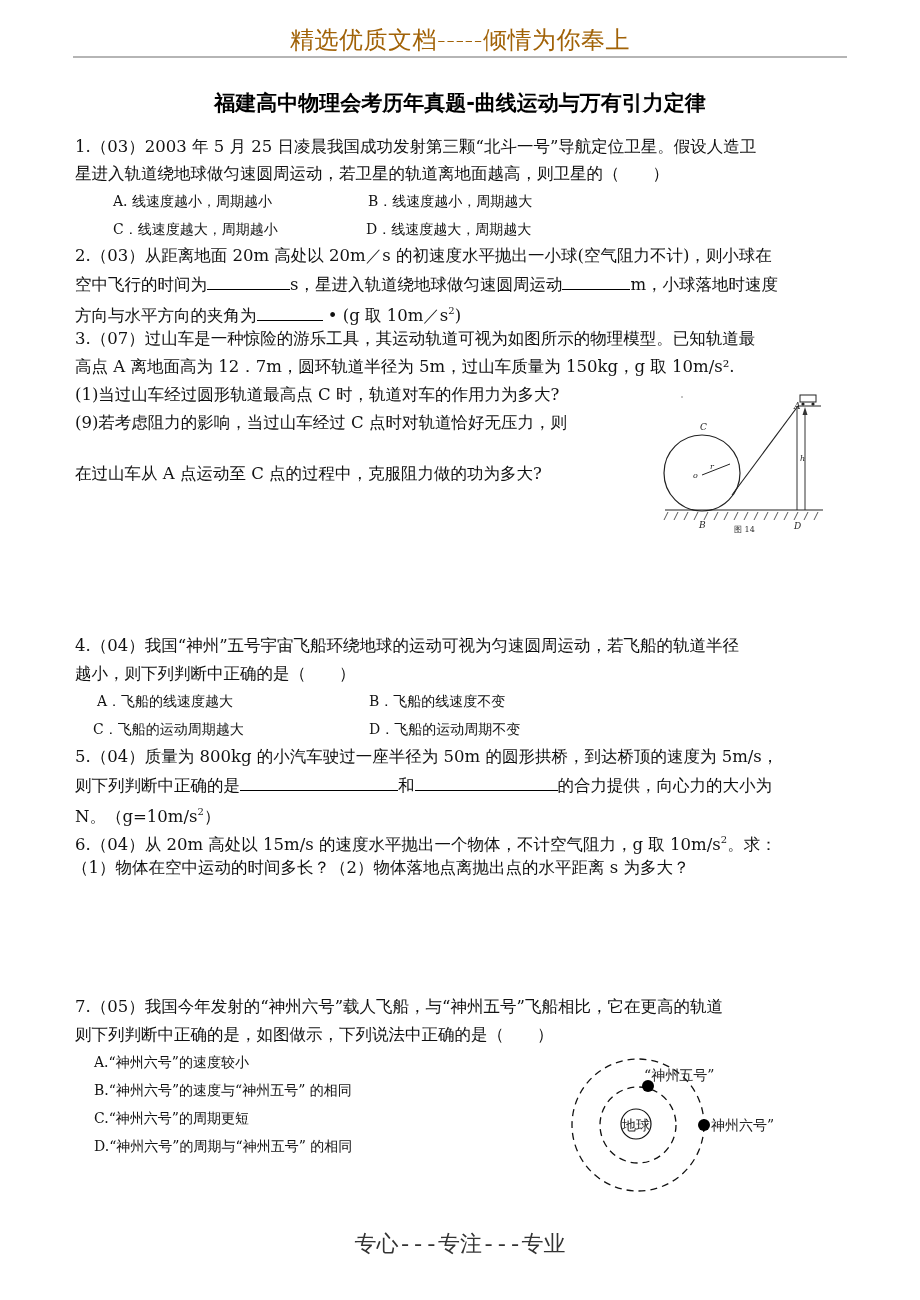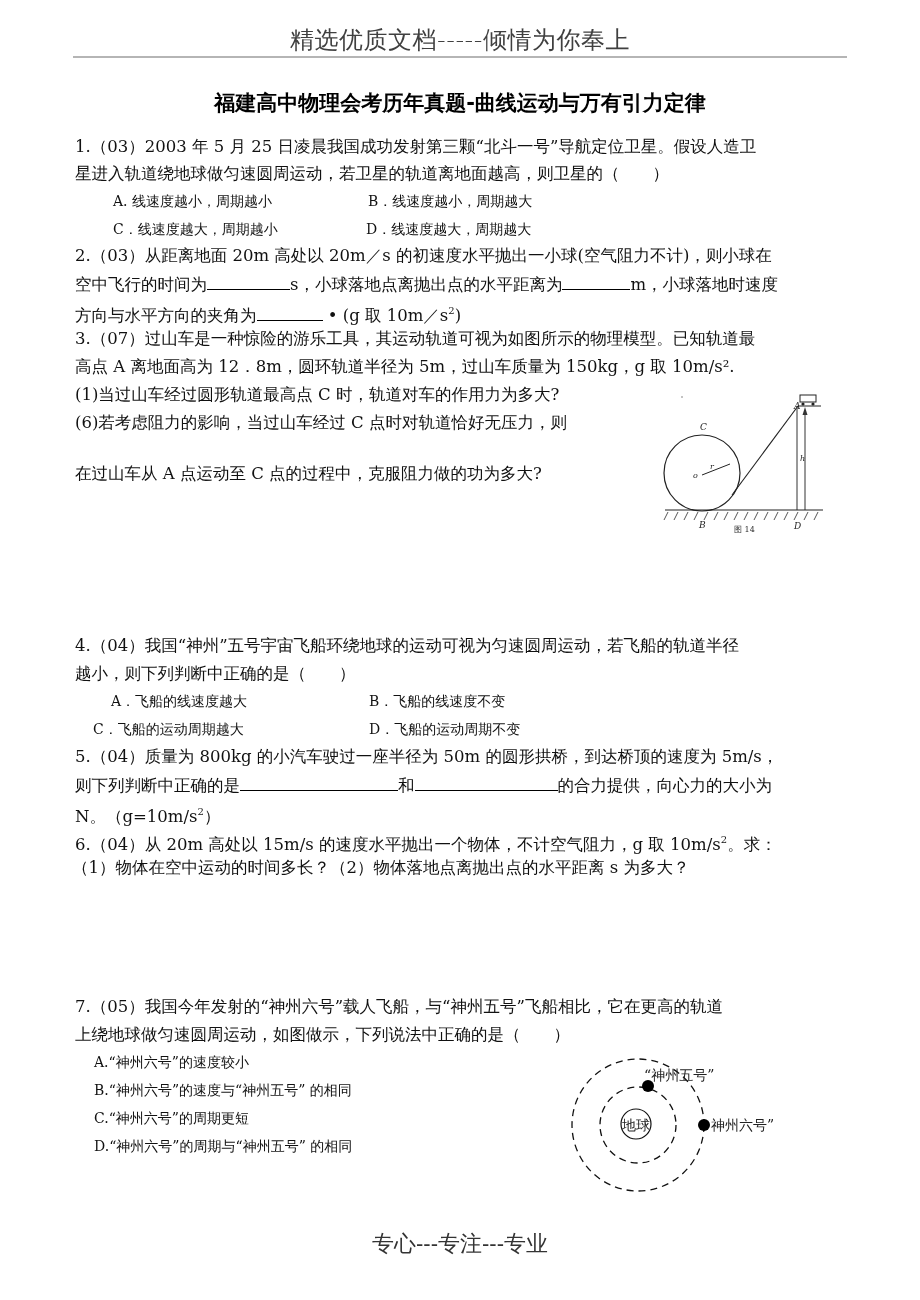--- a/index.html
+++ b/index.html
@@ -1,29 +1,29 @@
 <!DOCTYPE html>
 <html><head>
 <meta charset="utf-8">
 <style>
   html, body { margin: 0; padding: 0; background: #ffffff; }
   body { width: 920px; height: 1300px; position: relative; overflow: hidden;
          font-family: "DejaVu Serif", "Liberation Serif", serif; color: #111; }
   .abs { position: absolute; white-space: nowrap; }
   .header { left: 0; width: 920px; top: 24px; text-align: center; font-size: 24px;
-            color: #404040; font-family: "DejaVu Sans", "Liberation Sans", sans-serif; font-weight: 300; letter-spacing: 0.5px; }
+            color: #a16207; font-family: "DejaVu Sans", "Liberation Sans", sans-serif; font-weight: 300; letter-spacing: 0.5px; }
   .rule { left: 73px; width: 774px; top: 56px; height: 2px; background: #b5b5b5; }
   .title { left: 0; width: 920px; top: 89px; text-align: center; font-size: 21px; font-weight: bold;
            font-family: "DejaVu Sans", "Liberation Sans", sans-serif; color: #000; }
   .line { left: 75px; font-size: 16.5px; line-height: 20px; }
   .opt  { font-size: 14px; line-height: 20px; }
   .blank { display: inline-block; border-bottom: 1.5px solid #000; height: 15px; vertical-align: baseline; }
   sup { font-size: 10px; }
   .footer { left: 0; width: 920px; top: 1229px; text-align: center; font-size: 22px; color: #333;
-            font-family: Liberation Sans, sans-serif; font-weight: 300; }
+            font-family: Liberation Mono, monospace; font-weight: 300; }
   svg text { font-family: "DejaVu Serif", "Liberation Serif", serif; }
 </style>
 </head>
 <body>
 
 <div class="abs header">精选优质文档-----倾情为你奉上</div>
 <div class="abs rule"></div>
 <div class="abs title">福建高中物理会考历年真题-曲线运动与万有引力定律</div>
 
 <div>
@@ -31,32 +31,32 @@
   <div class="abs line" style="top:164px">星进入轨道绕地球做匀速圆周运动，若卫星的轨道离地面越高，则卫星的（　　）</div>
   <div class="abs opt" style="top:191px; left:113px">A. 线速度越小，周期越小</div>
   <div class="abs opt" style="top:191px; left:368px">B．线速度越小，周期越大</div>
   <div class="abs opt" style="top:219px; left:113px">C．线速度越大，周期越小</div>
   <div class="abs opt" style="top:219px; left:366px">D．线速度越大，周期越大</div>
 </div>
 
 <div>
   <div class="abs line" style="top:246px">2.（03）从距离地面 20m 高处以 20m／s 的初速度水平抛出一小球(空气阻力不计)，则小球在</div>
   <div class="abs line" style="top:274px">
-    <span>空中飞行的时间为</span><span class="blank" style="width:83px"></span><span>s，小球落地点离抛出点的水平距离为</span><span class="blank" style="width:68px"></span><span>m，小球落地时速度</span>
+    <span>空中飞行的时间为</span><span class="blank" style="width:83px"></span><span>s，星进入轨道绕地球做匀速圆周运动</span><span class="blank" style="width:68px"></span><span>m，小球落地时速度</span>
   </div>
   <div class="abs line" style="top:301px">
     <span>方向与水平方向的夹角为</span><span class="blank" style="width:66px"></span><span> • (g 取 10m／s</span><sup>2</sup><span>)</span>
   </div>
 </div>
 
 <div>
   <div class="abs line" style="top:329px">3.（07）过山车是一种惊险的游乐工具，其运动轨道可视为如图所示的物理模型。已知轨道最</div>
-  <div class="abs line" style="top:357px">高点 A 离地面高为 12．8m，圆环轨道半径为 5m，过山车质量为 150kg，g 取 10m/s².</div>
+  <div class="abs line" style="top:357px">高点 A 离地面高为 12．7m，圆环轨道半径为 5m，过山车质量为 150kg，g 取 10m/s².</div>
   <div class="abs line" style="top:385px">(1)当过山车经过圆形轨道最高点 C 时，轨道对车的作用力为多大?</div>
-  <div class="abs line" style="top:413px">(6)若考虑阻力的影响，当过山车经过 C 点时对轨道恰好无压力，则</div>
+  <div class="abs line" style="top:413px">(9)若考虑阻力的影响，当过山车经过 C 点时对轨道恰好无压力，则</div>
   <div class="abs line" style="top:464px">在过山车从 A 点运动至 C 点的过程中，克服阻力做的功为多大?</div>
 
   <svg class="abs" style="left:650px; top:385px" width="190" height="160" viewBox="0 0 190 160">
 
     <circle cx="32" cy="12" r="0.8" fill="#777"></circle>
 
     <circle cx="52" cy="88" r="38" fill="none" stroke="#222" stroke-width="1.2"></circle>
 
     <line x1="52" y1="90" x2="80" y2="79" stroke="#222" stroke-width="1"></line>
 
@@ -99,21 +99,21 @@
     <text x="150" y="76" font-size="8" font-style="italic" fill="#222">h</text>
     <text x="49" y="143" font-size="9" font-style="italic" fill="#222">B</text>
     <text x="144" y="144" font-size="9" font-style="italic" fill="#222">D</text>
     <text x="84" y="147" font-size="8" fill="#333">图 14</text>
   </svg>
 </div>
 
 <div>
   <div class="abs line" style="top:636px">4.（04）我国“神州”五号宇宙飞船环绕地球的运动可视为匀速圆周运动，若飞船的轨道半径</div>
   <div class="abs line" style="top:664px">越小，则下列判断中正确的是（　　）</div>
-  <div class="abs opt" style="top:691px; left:111px">A．飞船的线速度越大</div>
+  <div class="abs opt" style="top:691px; left:97px">A．飞船的线速度越大</div>
   <div class="abs opt" style="top:691px; left:369px">B．飞船的线速度不变</div>
   <div class="abs opt" style="top:719px; left:93px">C．飞船的运动周期越大</div>
   <div class="abs opt" style="top:719px; left:369px">D．飞船的运动周期不变</div>
 </div>
 
 <div>
   <div class="abs line" style="top:747px">5.（04）质量为 800kg 的小汽车驶过一座半径为 50m 的圆形拱桥，到达桥顶的速度为 5m/s，</div>
   <div class="abs line" style="top:775px">
     <span>则下列判断中正确的是</span><span class="blank" style="width:158px"></span><span>和</span><span class="blank" style="width:143px"></span><span>的合力提供，向心力的大小为</span>
   </div>
@@ -124,21 +124,21 @@
 
 <div>
   <div class="abs line" style="top:830px">
     <span>6.（04）从 20m 高处以 15m/s 的速度水平抛出一个物体，不计空气阻力，g 取 10m/s</span><sup>2</sup><span>。求：</span>
   </div>
   <div class="abs line" style="top:858px; left:72px">（1）物体在空中运动的时间多长？（2）物体落地点离抛出点的水平距离 s 为多大？</div>
 </div>
 
 <div>
   <div class="abs line" style="top:997px">7.（05）我国今年发射的“神州六号”载人飞船，与“神州五号”飞船相比，它在更高的轨道</div>
-  <div class="abs line" style="top:1025px">上绕地球做匀速圆周运动，如图做示，下列说法中正确的是（　　）</div>
+  <div class="abs line" style="top:1025px">则下列判断中正确的是，如图做示，下列说法中正确的是（　　）</div>
   <div class="abs opt" style="top:1052px; left:94px">A.“神州六号”的速度较小</div>
   <div class="abs opt" style="top:1080px; left:94px">B.“神州六号”的速度与“神州五号”  的相同</div>
   <div class="abs opt" style="top:1108px; left:94px">C.“神州六号”的周期更短</div>
   <div class="abs opt" style="top:1136px; left:94px">D.“神州六号”的周期与“神州五号”  的相同</div>
 
   <svg class="abs" style="left:560px; top:1040px" width="240" height="170" viewBox="0 0 240 170">
     <circle cx="78" cy="85" r="66" fill="none" stroke="#111" stroke-width="1.3" stroke-dasharray="7,5"></circle>
     <circle cx="78" cy="85" r="38" fill="none" stroke="#111" stroke-width="1.3" stroke-dasharray="7,5"></circle>
     <circle cx="76" cy="84" r="15" fill="none" stroke="#111" stroke-width="1.2"></circle>
     <text x="62" y="90" font-size="14" fill="#222">地球</text>

